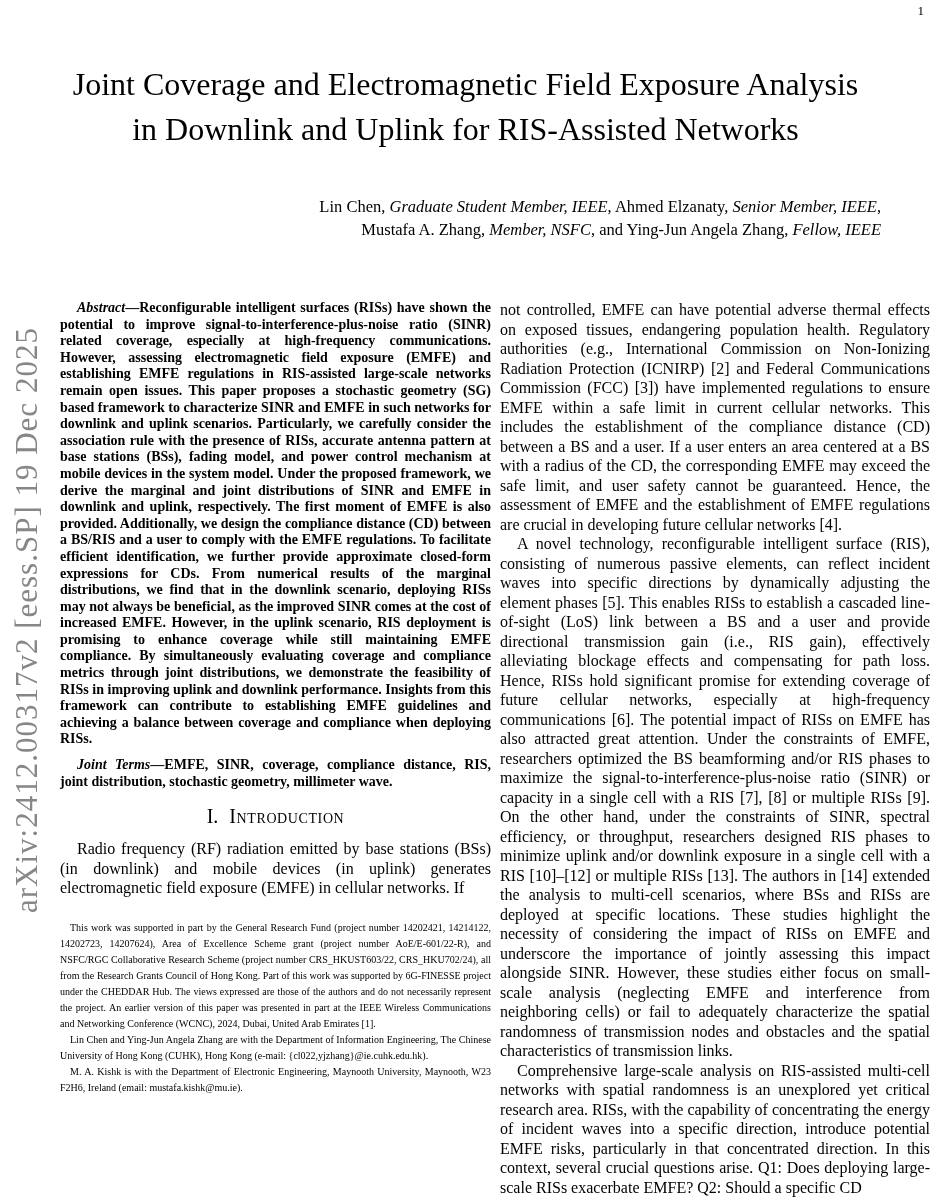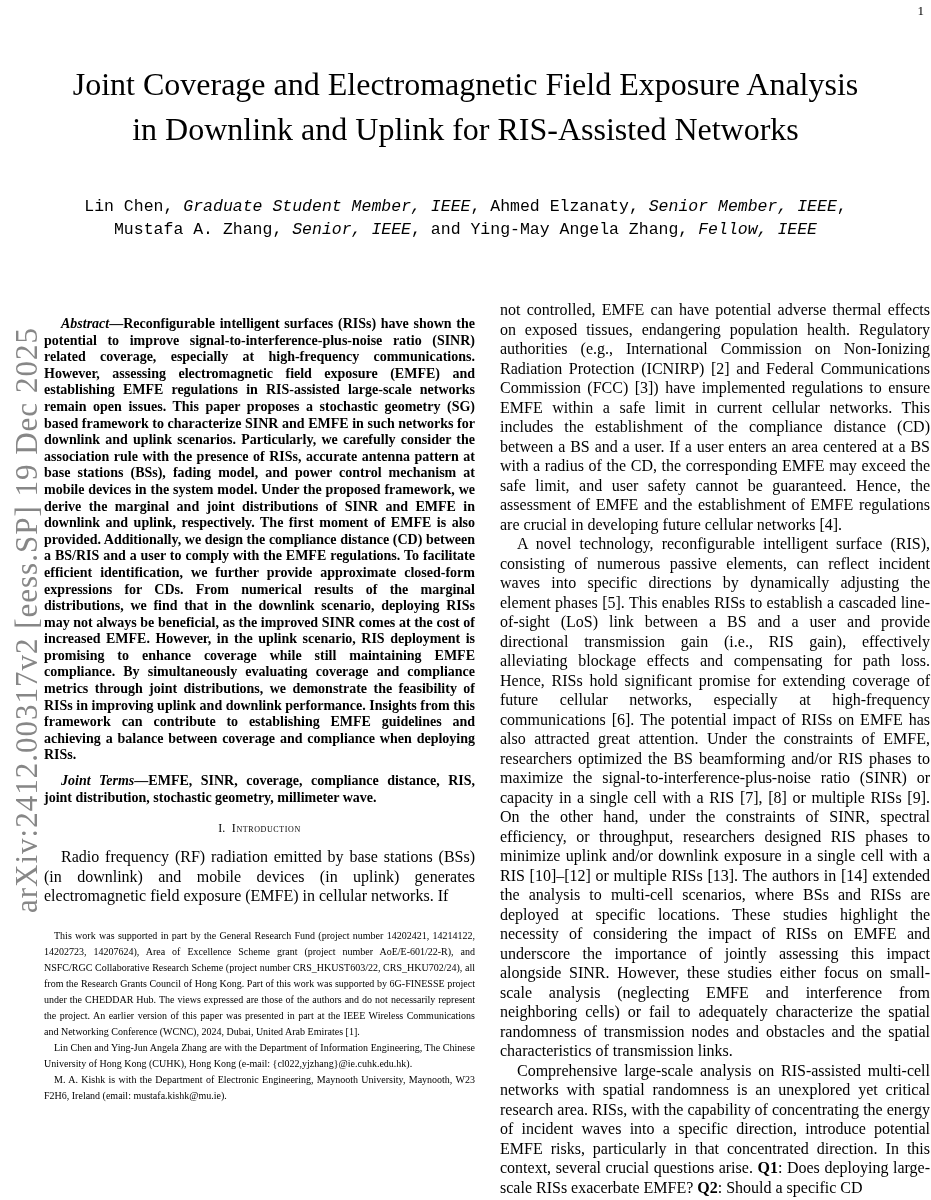--- a/index.html
+++ b/index.html
@@ -40,79 +40,78 @@
     font-size: 32px;
     font-weight: normal;
     line-height: 45px;
     text-align: center;
   }
   .authors {
     position: absolute;
     top: 196px;
     left: 50px;
     right: 50px;
-    text-align: center;
+    text-align: right;
     font-size: 16.5px;
     line-height: 22.5px;
-    font-family: Liberation Mono, monospace;
   }
   .it { font-style: italic; }
   .col {
     position: absolute;
     top: 300px;
   }
-  .col-left  { left: 44px;  width: 431px; margin-top: 16px; }
+  .col-left  { left: 60px;  width: 431px; }
   .col-right { left: 500px; width: 430px; }
   p { margin: 0; }
   .abstract {
     font-size: 14px;
     font-weight: bold;
     line-height: 16.6px;
     text-align: justify;
     text-indent: 17px;
   }
   .abs-label { font-style: italic; }
   .index-terms { margin-top: 9px; }
   .sec-heading {
     margin: 15px 0 11px 0;
-    font-size: 12px;
+    font-size: 20px;
     font-weight: normal;
     text-align: center;
   }
   .sec-num { margin-right: 0.55em; }
   .sc { font-variant: small-caps; letter-spacing: 0.6px; }
   .body {
     font-size: 16px;
     line-height: 19.5px;
     text-align: justify;
   }
   .indent { text-indent: 17px; }
   .footnotes { margin-top: 22px; }
   .fn {
     font-size: 10px;
     line-height: 16px;
     text-align: justify;
     text-indent: 10px;
   }
-  .b { font-weight: bold; }
+  .b { font-weight: normal; }
 </style>
 </head>
 <body>
 
 <div class="page">
 
   <div class="pagenum">1</div>
 
   <div class="watermark">arXiv:2412.00317v2  [eess.SP]  19 Dec 2025</div>
 
   <h1 class="title">Joint Coverage and Electromagnetic Field Exposure Analysis in Downlink and Uplink for RIS-Assisted Networks</h1>
 
   <div class="authors">
     <div><span>Lin Chen, </span><span class="it">Graduate Student Member, IEEE</span><span>, Ahmed Elzanaty, </span><span class="it">Senior Member, IEEE</span><span>,</span></div>
-    <div><span>Mustafa A. Zhang, </span><span class="it">Senior, IEEE</span><span>, and Ying-May Angela Zhang, </span><span class="it">Fellow, IEEE</span></div>
+    <div><span>Mustafa A. Zhang, </span><span class="it">Member, NSFC</span><span>, and Ying-Jun Angela Zhang, </span><span class="it">Fellow, IEEE</span></div>
   </div>
 
   <div class="col col-left">
 
     <p class="abstract"><span class="abs-label">Abstract</span><span>—</span><span>Reconfigurable intelligent surfaces (RISs) have shown the potential to improve signal-to-interference-plus-noise ratio (SINR) related coverage, especially at high-frequency communications. However, assessing electromagnetic field exposure (EMFE) and establishing EMFE regulations in RIS-assisted large-scale networks remain open issues. This paper proposes a stochastic geometry (SG) based framework to characterize SINR and EMFE in such networks for downlink and uplink scenarios. Particularly, we carefully consider the association rule with the presence of RISs, accurate antenna pattern at base stations (BSs), fading model, and power control mechanism at mobile devices in the system model. Under the proposed framework, we derive the marginal and joint distributions of SINR and EMFE in downlink and uplink, respectively. The first moment of EMFE is also provided. Additionally, we design the compliance distance (CD) between a BS/RIS and a user to comply with the EMFE regulations. To facilitate efficient identification, we further provide approximate closed-form expressions for CDs. From numerical results of the marginal distributions, we find that in the downlink scenario, deploying RISs may not always be beneficial, as the improved SINR comes at the cost of increased EMFE. However, in the uplink scenario, RIS deployment is promising to enhance coverage while still maintaining EMFE compliance. By simultaneously evaluating coverage and compliance metrics through joint distributions, we demonstrate the feasibility of RISs in improving uplink and downlink performance. Insights from this framework can contribute to establishing EMFE guidelines and achieving a balance between coverage and compliance when deploying RISs.</span></p>
 
     <p class="abstract index-terms"><span class="abs-label">Joint Terms</span><span>—</span><span>EMFE, SINR, coverage, compliance distance, RIS, joint distribution, stochastic geometry, millimeter wave.</span></p>
 
     <h2 class="sec-heading"><span class="sec-num">I.</span><span class="sc">Introduction</span></h2>
 

